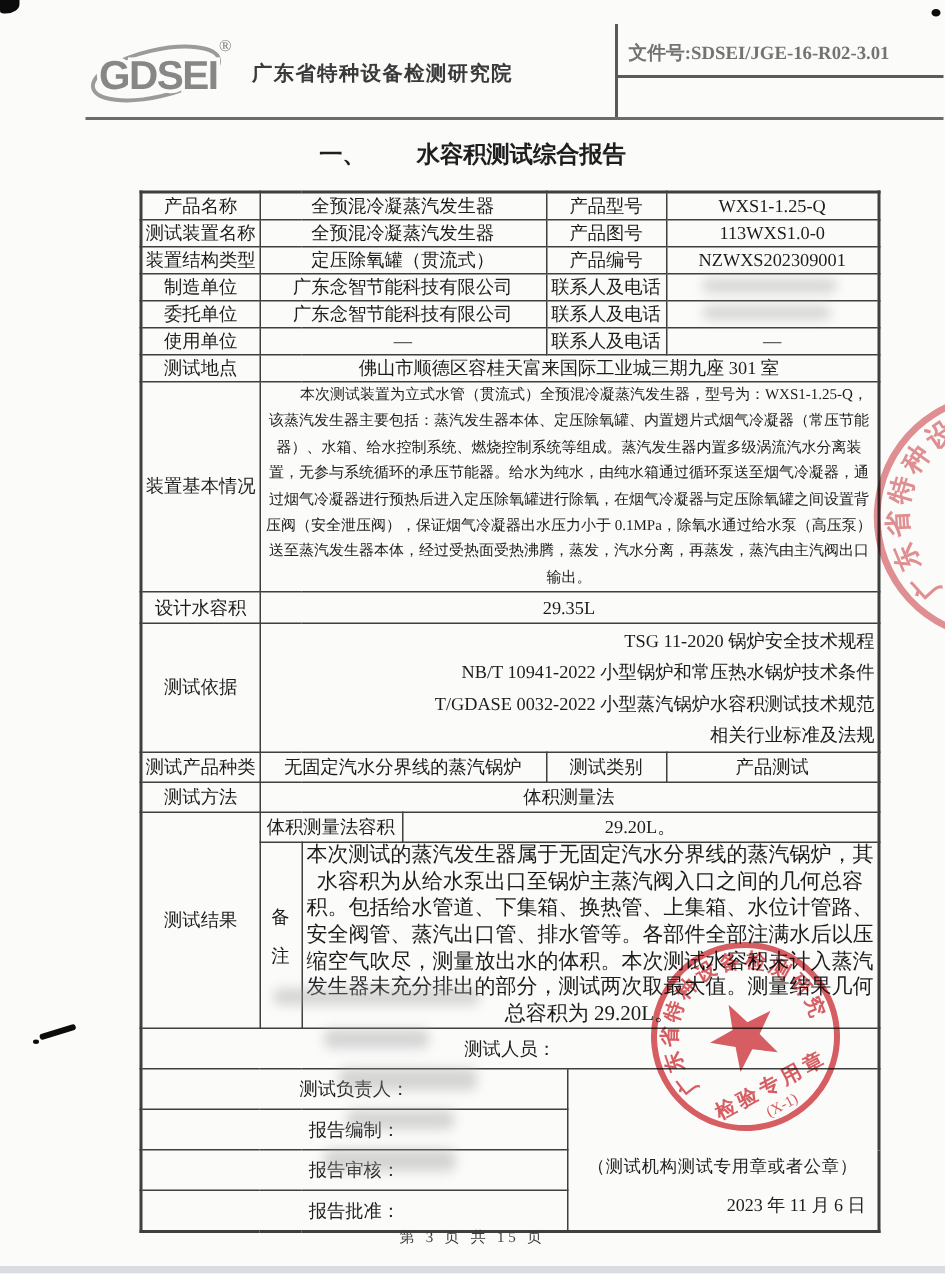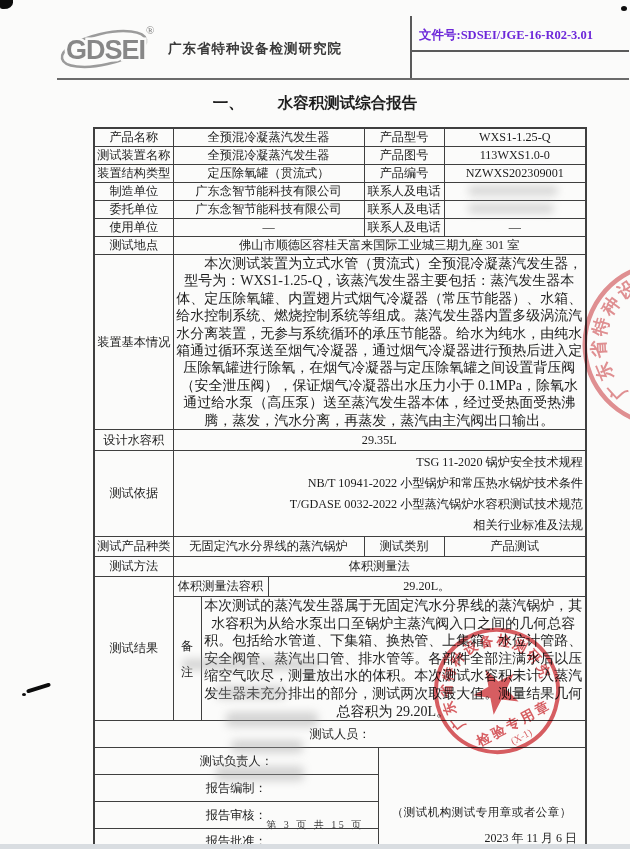--- a/index.html
+++ b/index.html
@@ -15,41 +15,41 @@
   
   .logo{position:absolute;left:58px;top:20px;}
   .org-name{
     position:absolute;left:168px;top:40px;width:190px;
     font-weight:bold;font-size:13.5px;letter-spacing:1px;color:#3a3a3a;
     font-family:"Liberation Sans","DejaVu Sans",sans-serif;
   }
   .hdr-vline{position:absolute;left:410px;top:16px;width:2px;height:63px;background:#5a5a5a;}
   .hdr-hline{position:absolute;left:410px;top:50px;width:219px;height:2px;background:#5a5a5a;}
   .hdr-rule{position:absolute;left:57px;top:78px;width:572px;height:2px;background:#6b6b6b;}
-  .file-no{position:absolute;left:419px;top:27px;font-weight:bold;font-size:12.5px;color:#6d28d9;white-space:nowrap;}
+  .file-no{position:absolute;left:419px;top:27px;font-weight:bold;font-size:12.5px;color:#737373;white-space:nowrap;}
   .report-no{position:absolute;left:419px;top:58px;font-weight:bold;font-size:12.5px;color:#2e2e2e;white-space:nowrap;}
   
   .title{position:absolute;left:0;top:93px;width:630px;text-align:center;
     font-weight:bold;font-size:15.5px;color:#1e1e1e;}
   .title .idx{margin-right:34px;}
   
   table.main{
     position:absolute;left:93px;top:127px;
     width:492px;border-collapse:collapse;table-layout:fixed;
     font-size:12.2px;color:#1c1c1c;
   }
   table.main td{
     border:1px solid #3f3f3f;
     padding:0 2px;
     text-align:center;vertical-align:middle;
     overflow:hidden;
   }
   table.main{border:2px solid #3f3f3f;}
   td.para{
-    text-align:justify;padding:3px 8px;line-height:17.4px;font-size:14px;
+    text-align:justify;padding:3px 8px;line-height:17.4px;font-size:10px;
   }
   td.para .indent{text-indent:2em;}
   td.left{text-align:left;}
   .basis-line{height:21px;line-height:21px;text-align:right;padding-left:6px;white-space:nowrap;}
   .note-cell{line-height:17.6px;font-size:14px;text-align:justify;padding:2px 6px;}
   .note-label{line-height:26px;font-size:12.2px;padding:0 1px;}
   .sig-label{text-align:left;padding-left:12px;}
   .stamp-cell{position:relative;vertical-align:top;}
   .stamp-note{margin-top:22px;font-size:11.5px;letter-spacing:0.5px;color:#222;}
   .stamp-date{position:absolute;right:8px;bottom:8px;font-size:12px;white-space:nowrap;}

